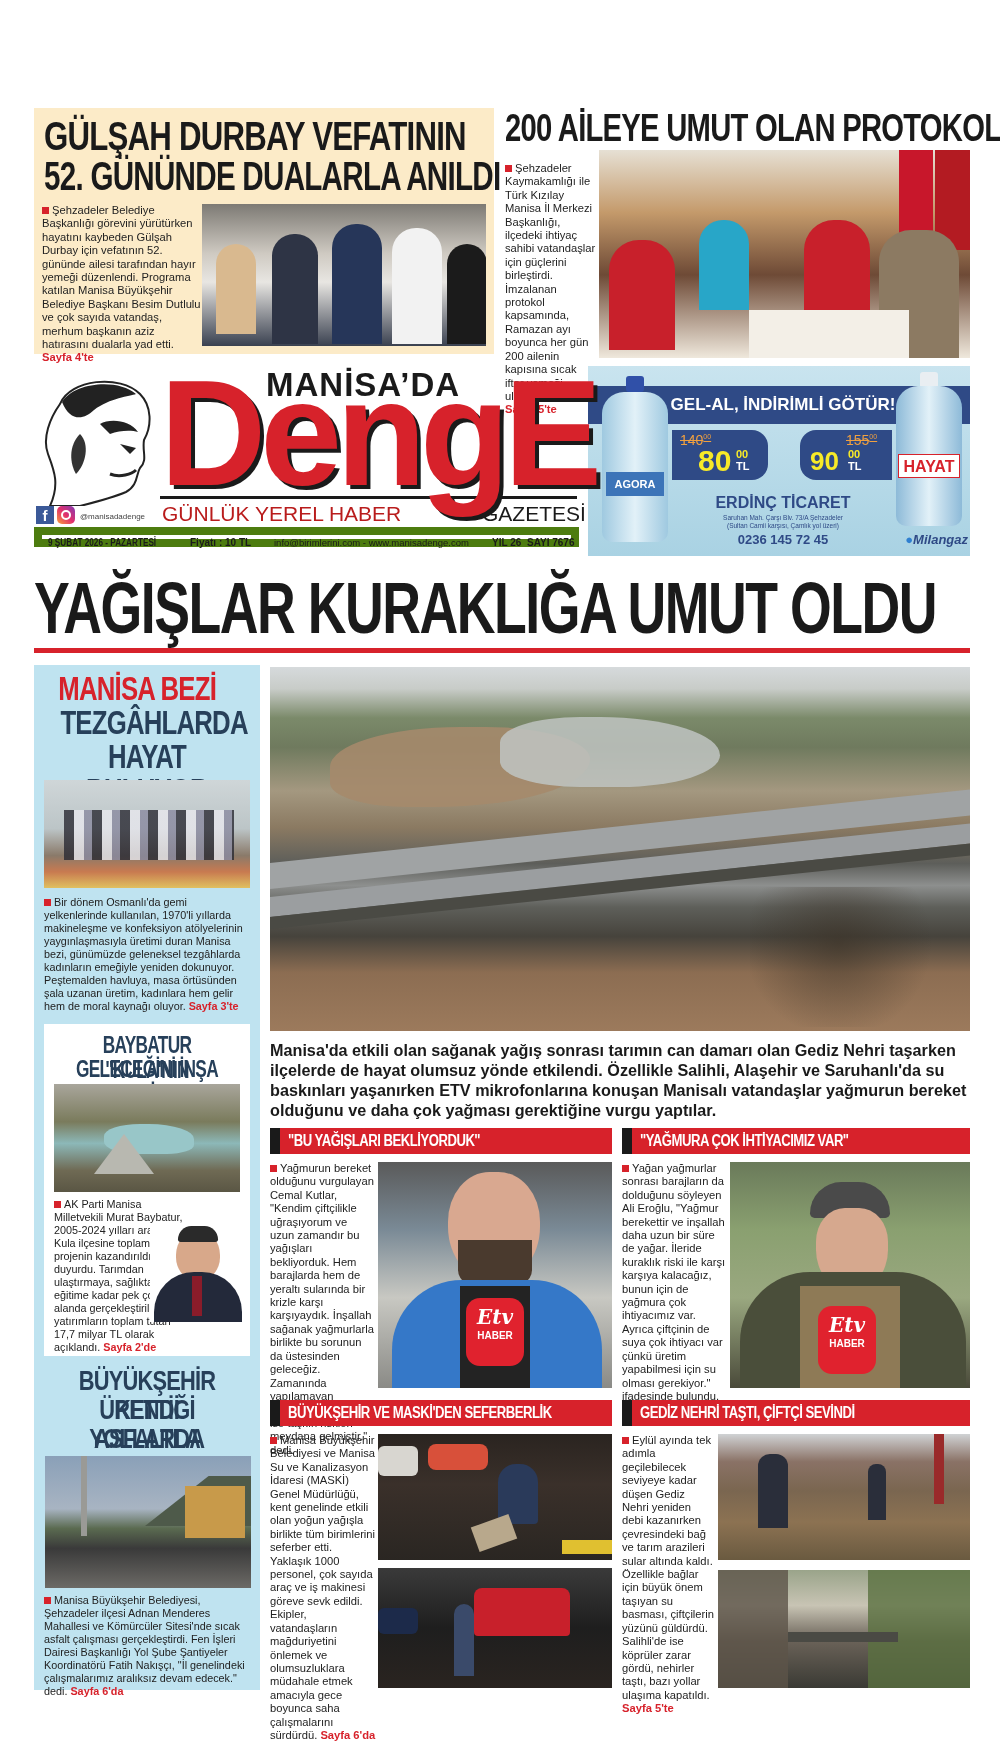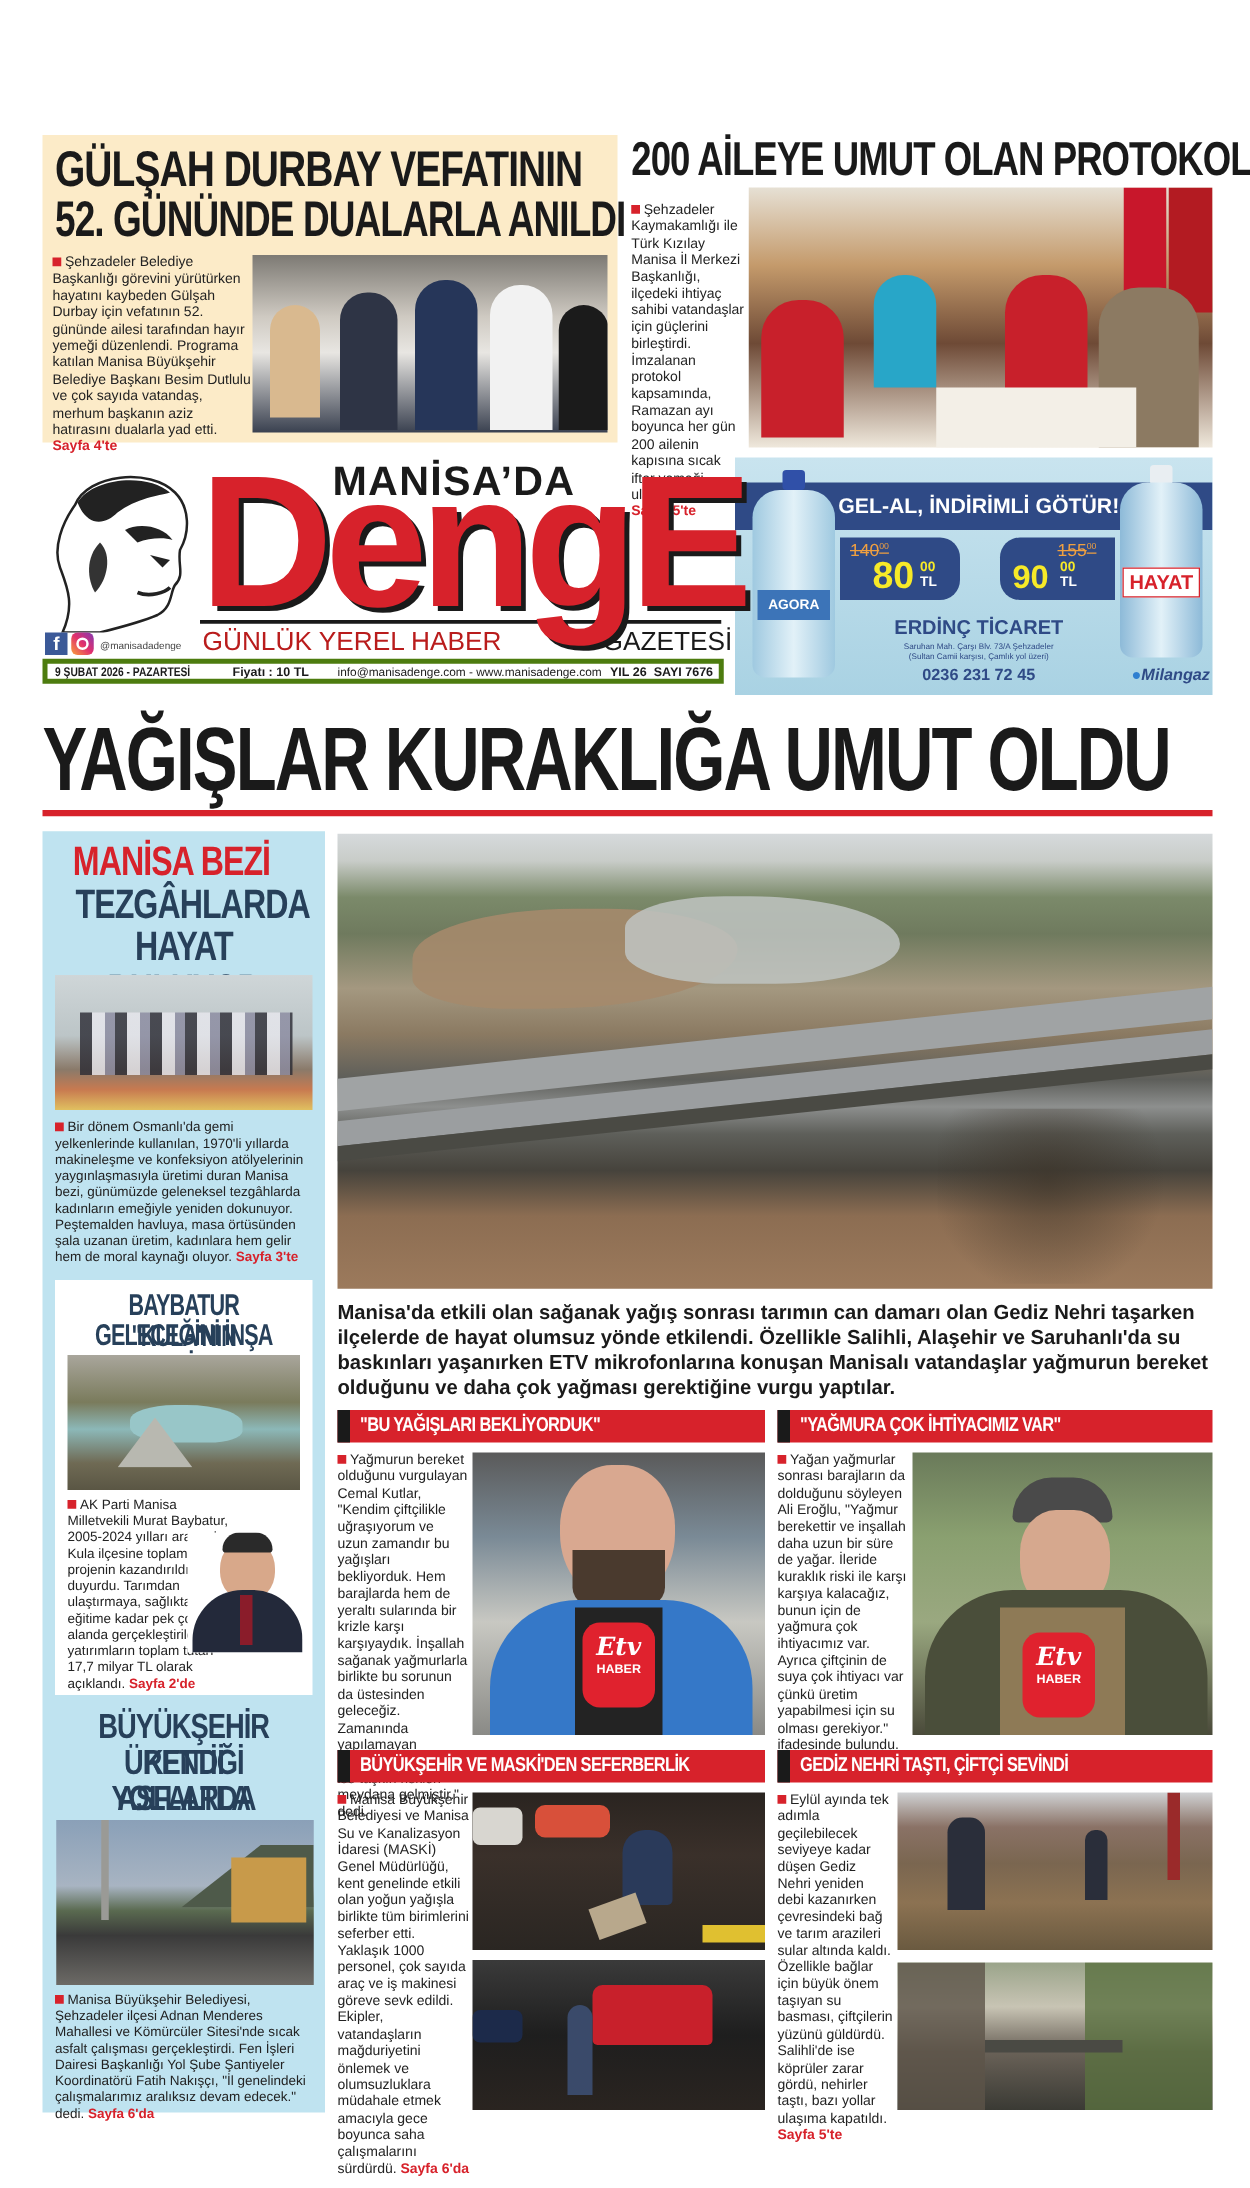--- a/index.html
+++ b/index.html
@@ -69,24 +69,24 @@
   <div class="abs" style="left:126px;top:-6px;font-size:150px;line-height:150px;font-weight:700;color:#d7222b;letter-spacing:-6px;white-space:nowrap;text-shadow:4px 4px 0 #1a1a1a;transform:scaleX(0.98);transform-origin:left top;z-index:1;">DengE</div>
   <div class="abs" style="left:126px;top:132px;width:417px;height:3px;background:#1a1a1a;"></div>
   <div class="abs" style="left:2px;top:142px;width:18px;height:18px;background:#3b5998;color:#fff;font-weight:700;font-size:15px;line-height:20px;text-align:center;">f</div>
   <div class="abs" style="left:23px;top:142px;width:18px;height:18px;border-radius:5px;background:linear-gradient(45deg,#f9a13b,#e1306c,#833ab4);">
     <div style="position:absolute;left:4px;top:4px;width:10px;height:10px;border:2px solid #fff;border-radius:50%;"></div>
   </div>
   <div class="abs" style="left:46px;top:148px;font-size:8px;color:#444;white-space:nowrap;">@manisadadenge</div>
   <div class="abs" style="left:128px;top:138px;font-size:21px;line-height:24px;color:#b91c1c;white-space:nowrap;">GÜNLÜK YEREL HABER</div>
   <div class="abs" style="left:448px;top:138px;font-size:21px;line-height:24px;color:#1a1a1a;white-space:nowrap;">GAZETESİ</div>
 
-  <div class="abs" style="left:0;top:163px;width:545px;height:20px;border:4px solid #4d7c0f;font-size:10px;line-height:16px;font-weight:700;white-space:nowrap;">
+  <div class="abs" style="left:0;top:163px;width:545px;height:20px;border:8px solid #4d7c0f;font-size:10px;line-height:16px;font-weight:700;white-space:nowrap;">
     <span class="abs" style="left:6px;top:0;transform:scaleX(0.82);transform-origin:left center;display:inline-block;">9 ŞUBAT 2026 - PAZARTESİ</span>
     <span class="abs" style="left:148px;top:0;">Fiyatı : 10 TL</span>
-    <span class="abs" style="left:232px;top:0;font-weight:400;font-size:9.5px;">info@manisadenge.com - www.manisadenge.com</span>
+    <span class="abs" style="left:232px;top:0;font-weight:400;font-size:9.5px;">info@birimlerini.com - www.manisadenge.com</span>
     <span class="abs" style="left:450px;top:0;">YIL 26</span>
     <span class="abs" style="left:485px;top:0;">SAYI 7676</span>
   </div>
 </div>
 
 <div class="abs" style="left:588px;top:366px;width:382px;height:190px;background:linear-gradient(180deg,#c9e4ef 0%,#a9d2e3 100%);overflow:hidden;">
   <div class="abs" style="left:0;top:20px;width:382px;height:38px;background:#2f4a86;"></div>
   <div class="abs" style="left:80px;top:28px;width:230px;text-align:center;font-size:17px;line-height:22px;font-weight:700;color:#fff;white-space:nowrap;">GEL-AL, İNDİRİMLİ GÖTÜR!</div>
 
   <div class="abs" style="left:12px;top:10px;width:70px;height:168px;">
@@ -118,21 +118,21 @@
   </div>
 
   <div class="abs" style="left:304px;top:6px;width:74px;height:160px;">
     <div class="abs" style="left:28px;top:0;width:18px;height:16px;background:#e9eef2;border-radius:3px;"></div>
     <div class="abs" style="left:4px;top:14px;width:66px;height:140px;background:linear-gradient(90deg,#8dbad8,#e2f1f8,#8dbad8);border-radius:22px 22px 10px 10px;"></div>
     <div class="abs" style="left:6px;top:82px;width:62px;height:24px;background:#ffffff;color:#d7222b;font-size:16px;font-weight:700;line-height:24px;text-align:center;border:1px solid #d7222b;">HAYAT</div>
   </div>
   <div class="abs" style="left:100px;top:128px;width:190px;text-align:center;font-size:16px;font-weight:700;color:#2f4a86;white-space:nowrap;">ERDİNÇ TİCARET</div>
   <div class="abs" style="left:100px;top:148px;width:190px;text-align:center;font-size:6.5px;color:#2f4a86;white-space:nowrap;">Saruhan Mah. Çarşı Blv. 73/A Şehzadeler</div>
   <div class="abs" style="left:100px;top:156px;width:190px;text-align:center;font-size:6.5px;color:#2f4a86;white-space:nowrap;">(Sultan Camii karşısı, Çamlık yol üzeri)</div>
-  <div class="abs" style="left:100px;top:166px;width:190px;text-align:center;font-size:13px;font-weight:700;color:#2f4a86;white-space:nowrap;">0236 231 72 45</div>
+  <div class="abs" style="left:100px;top:166px;width:190px;text-align:center;font-size:13px;font-weight:700;color:#2f4a86;white-space:nowrap;">0236 145 72 45</div>
   <div class="abs" style="left:300px;top:166px;width:80px;font-size:13px;font-weight:700;font-style:italic;color:#2f4a86;white-space:nowrap;text-align:right;">
     <span style="color:#2f7fd0;">●</span><span>Milangaz</span>
   </div>
 </div>
 
 <div class="abs cond" style="left:34px;top:570px;font-size:72px;line-height:76px;color:#1a1a1a;white-space:nowrap;transform:scaleX(0.745);letter-spacing:-2px;">YAĞIŞLAR KURAKLIĞA UMUT OLDU</div>
 <div class="abs" style="left:34px;top:648px;width:936px;height:5px;background:#d7222b;"></div>
 
 <div class="side-panel" style="left:34px;top:665px;width:226px;height:1025px;"></div>
 

